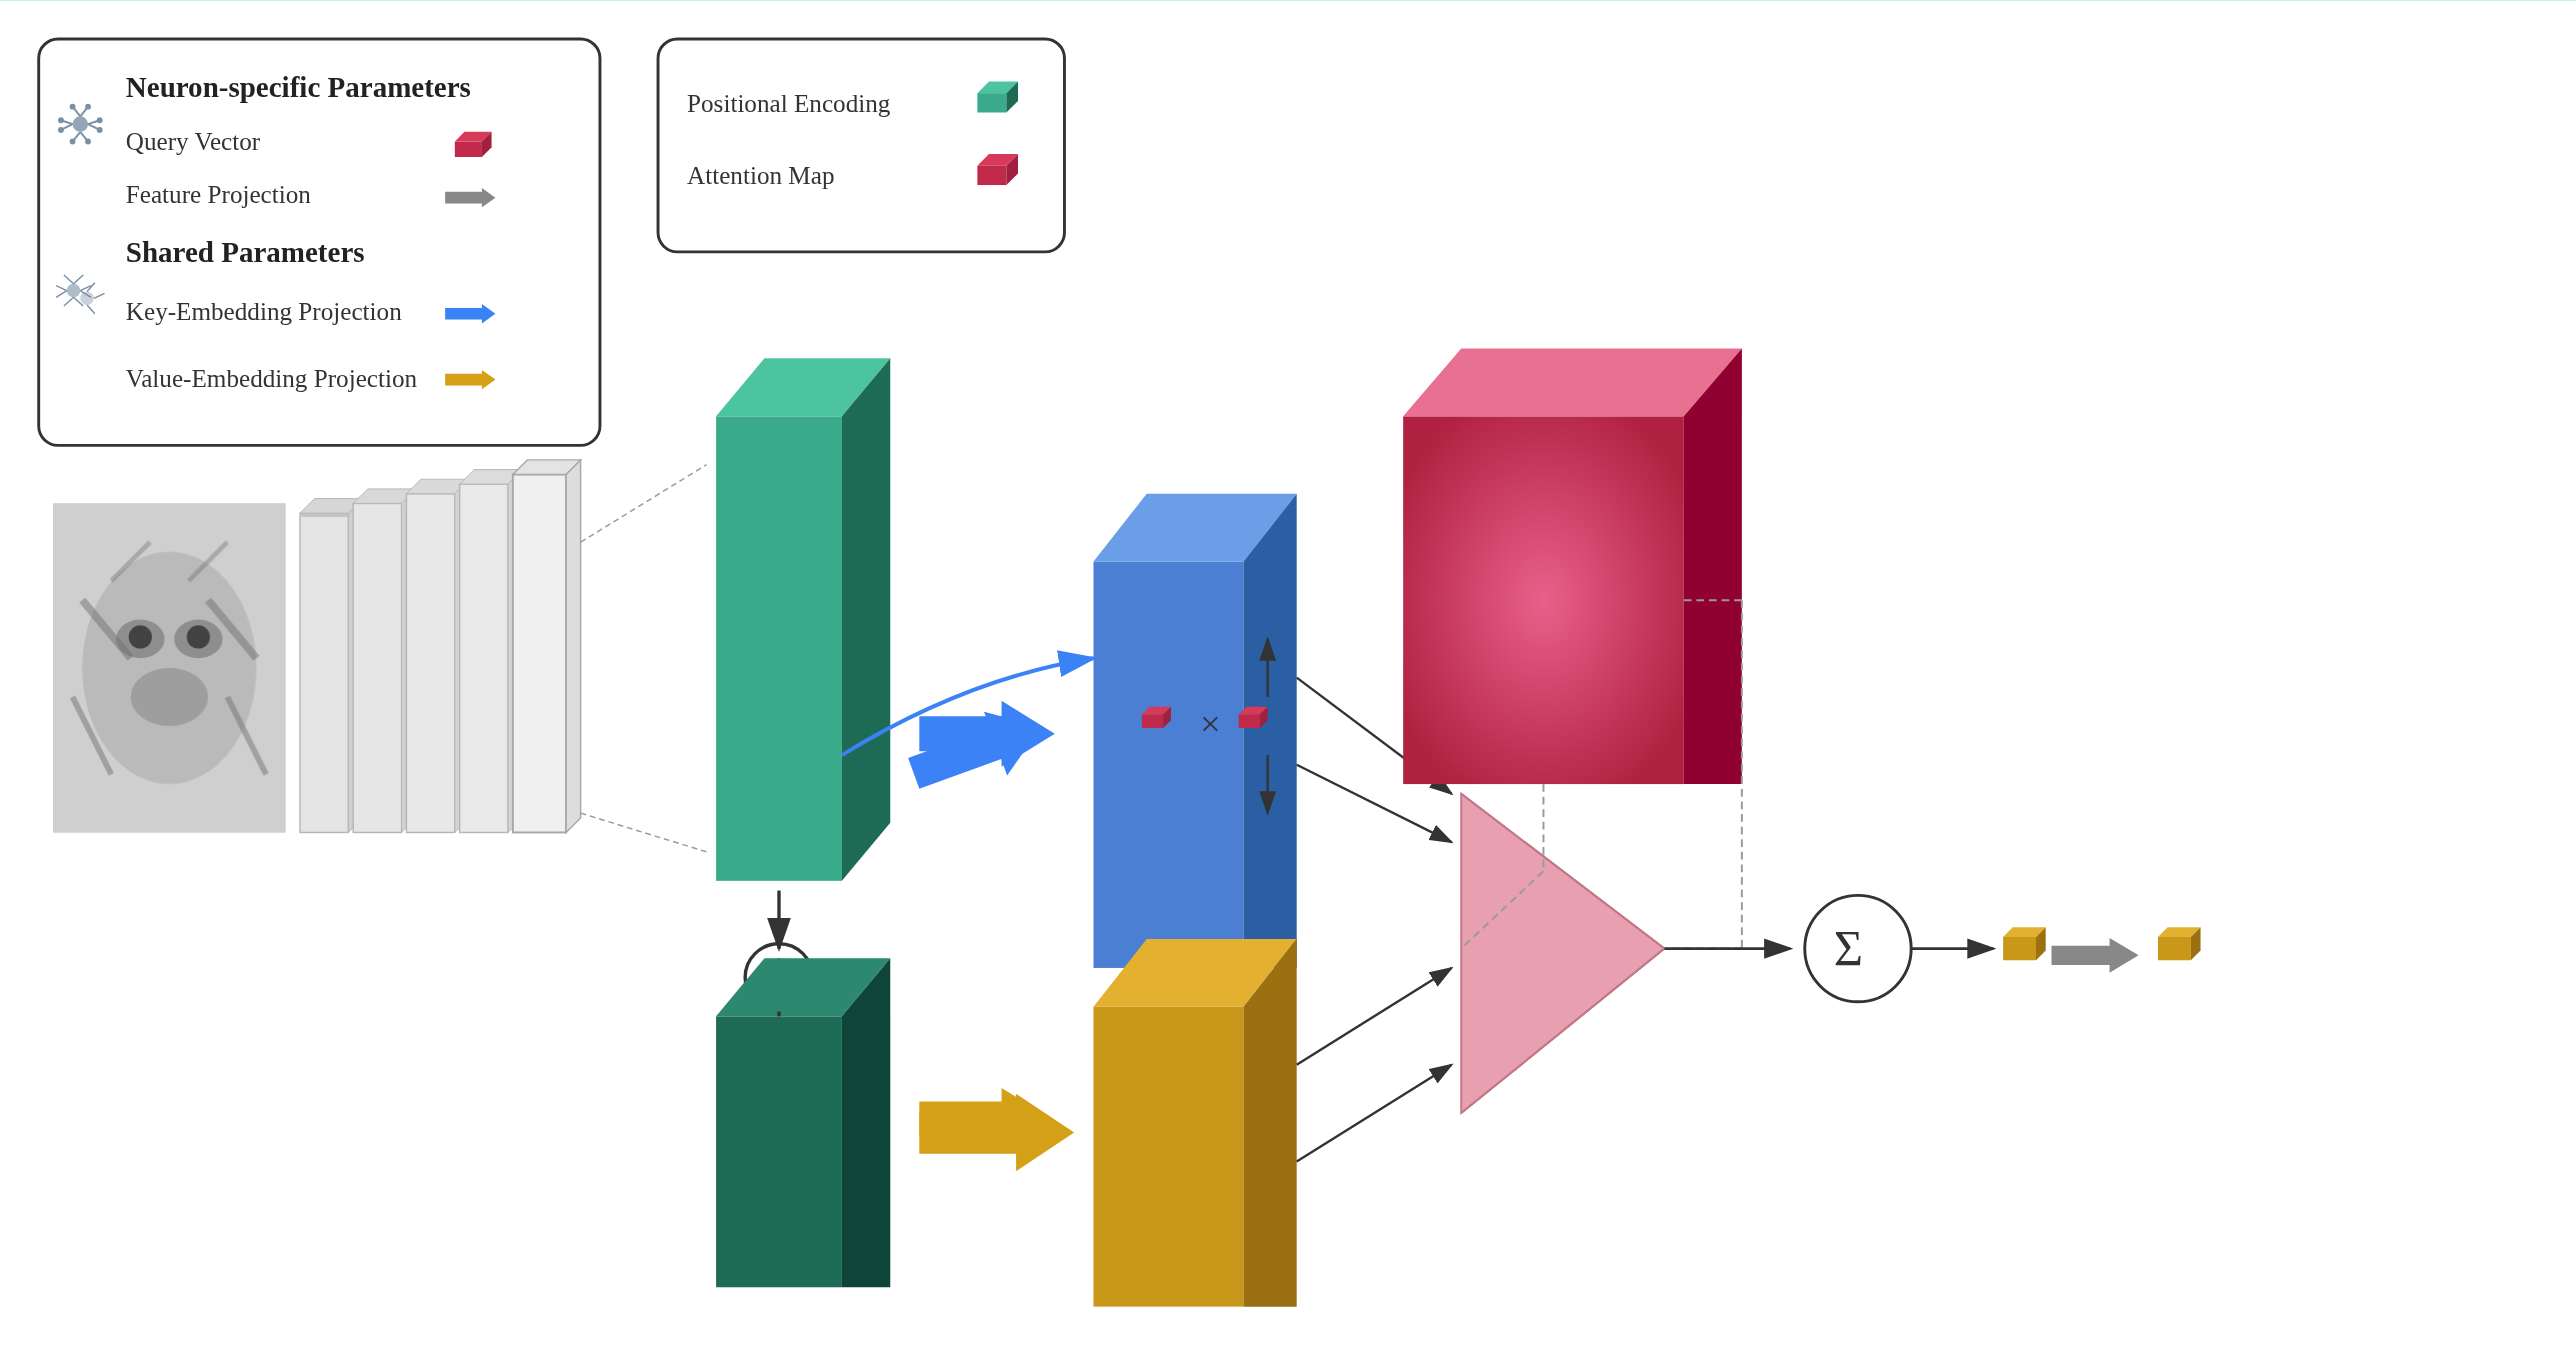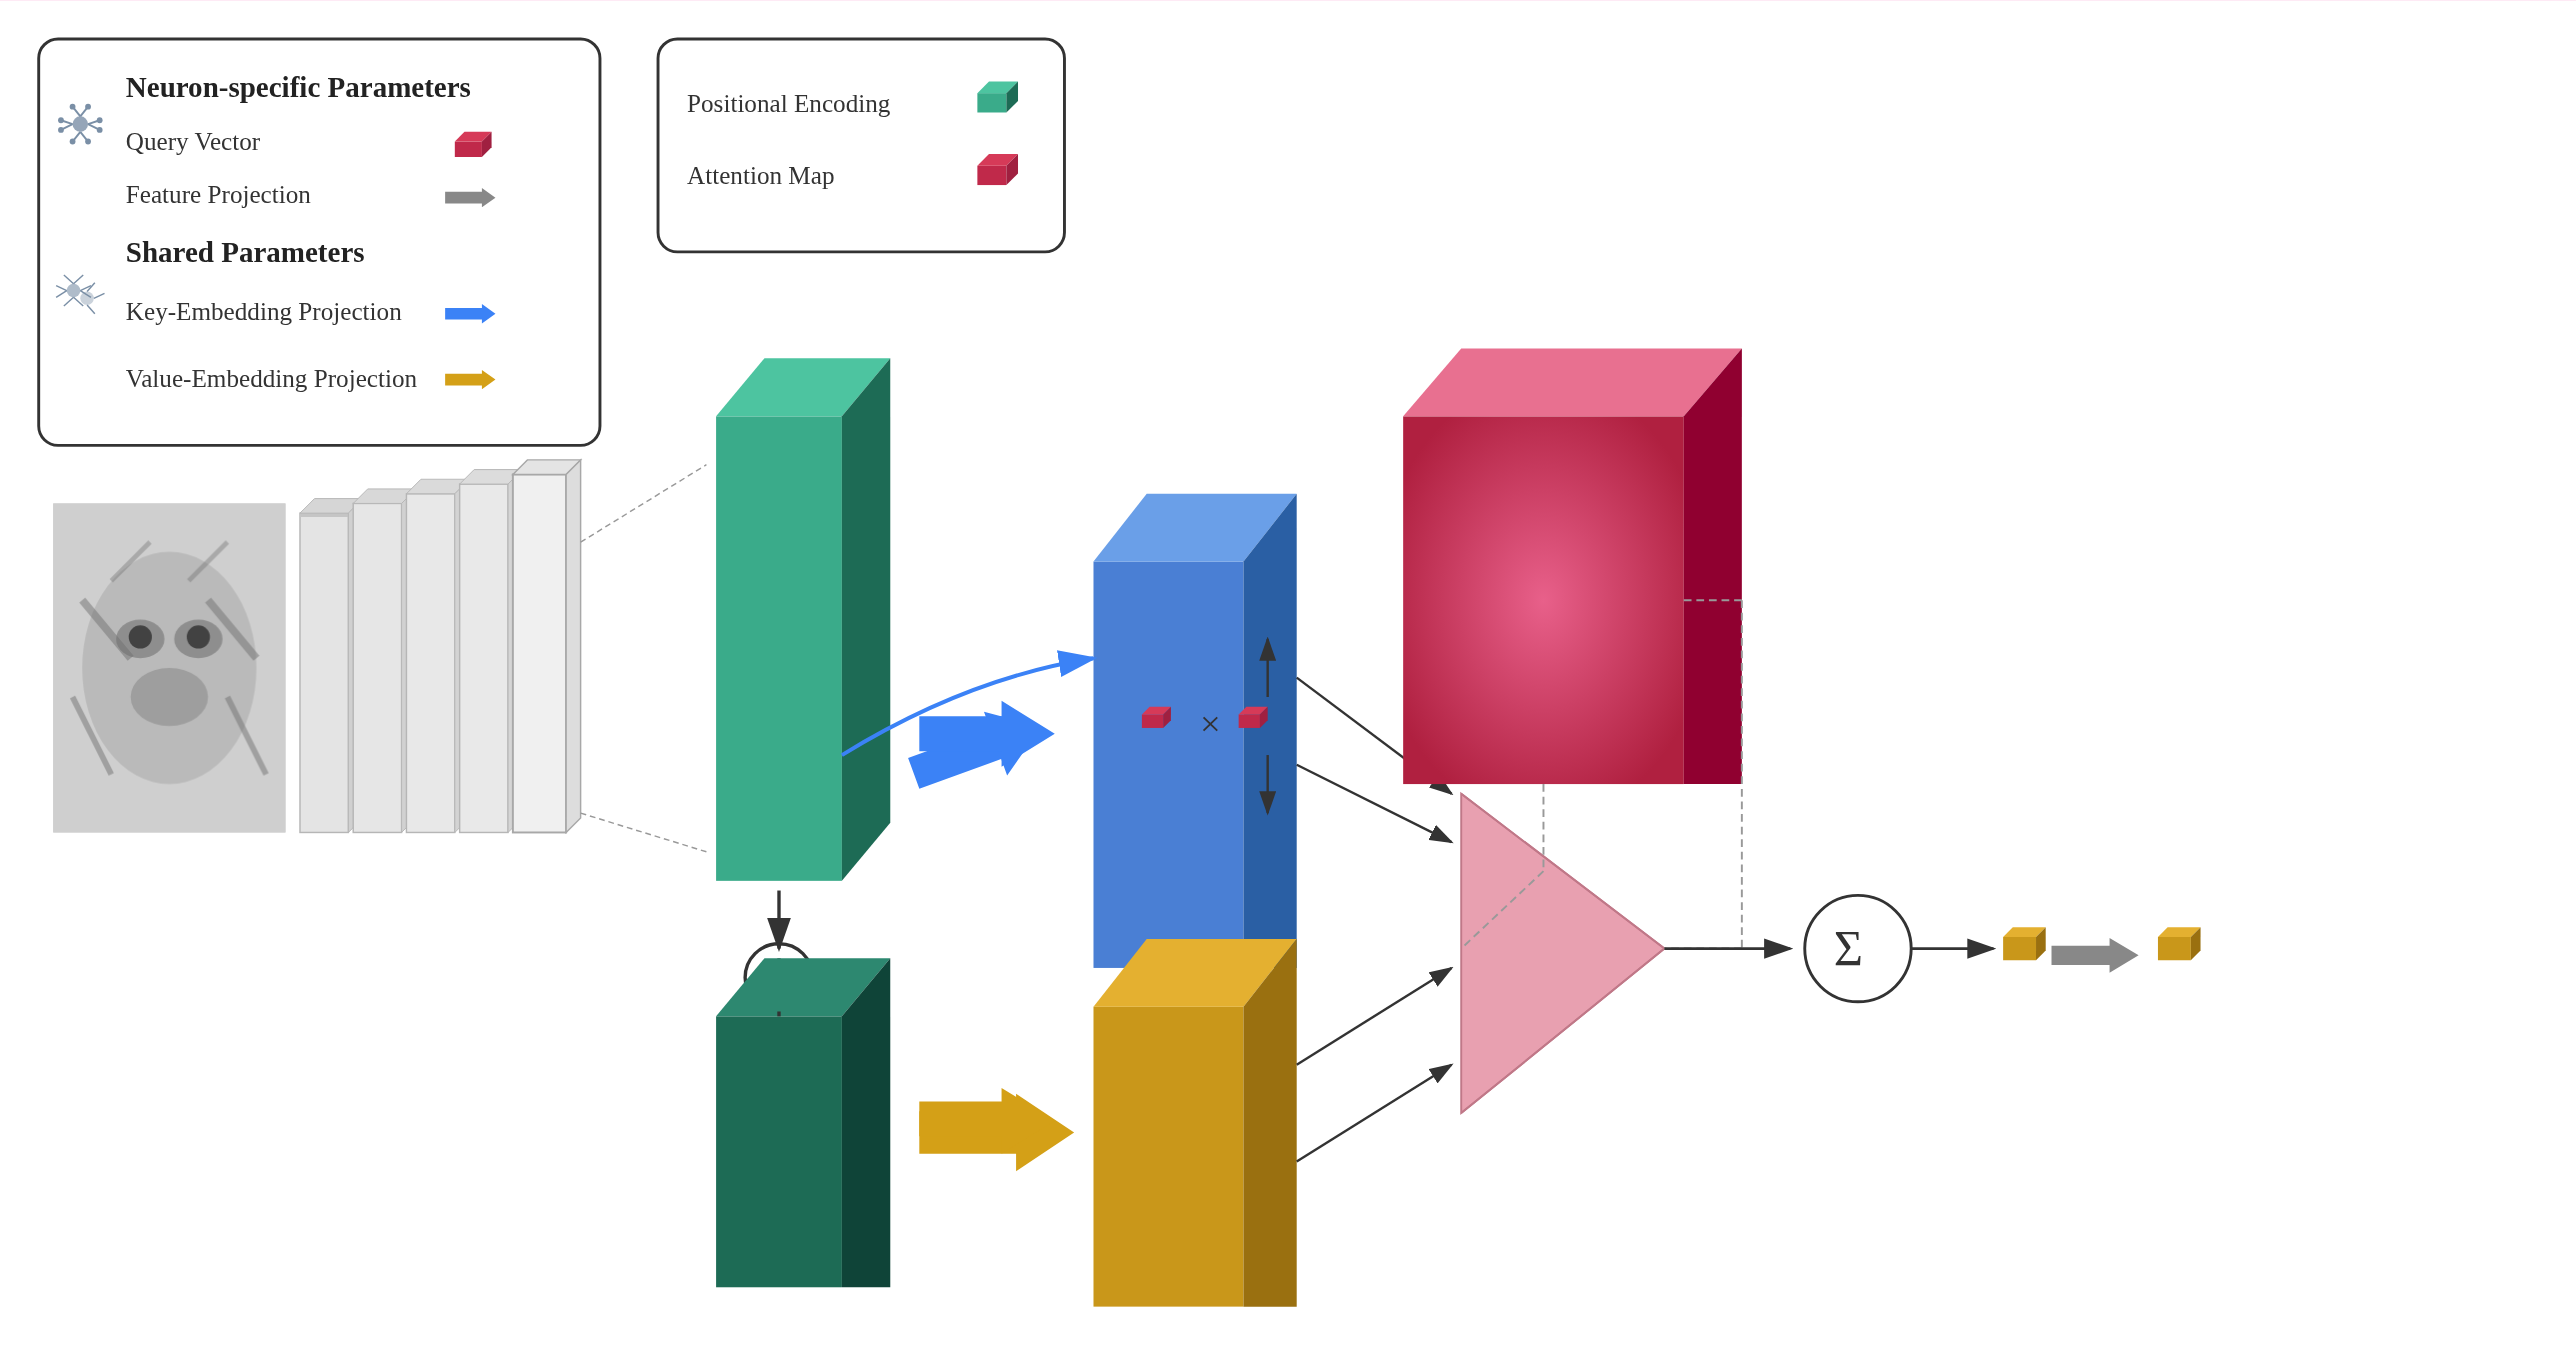--- a/index.html
+++ b/index.html
@@ -9,21 +9,21 @@
       height: 1363px;
       overflow: hidden;
       font-family: 'Georgia', serif;
       position: relative;
     }
 
     .main-canvas {
       width: 2576px;
       height: 1363px;
       position: relative;
-      background: #f9a8d4;
+      background: #22c55e;
     }
 
     svg.main-svg {
       position: absolute;
       top: 0;
       left: 0;
       width: 2576px;
       height: 1363px;
     }
   </style>

